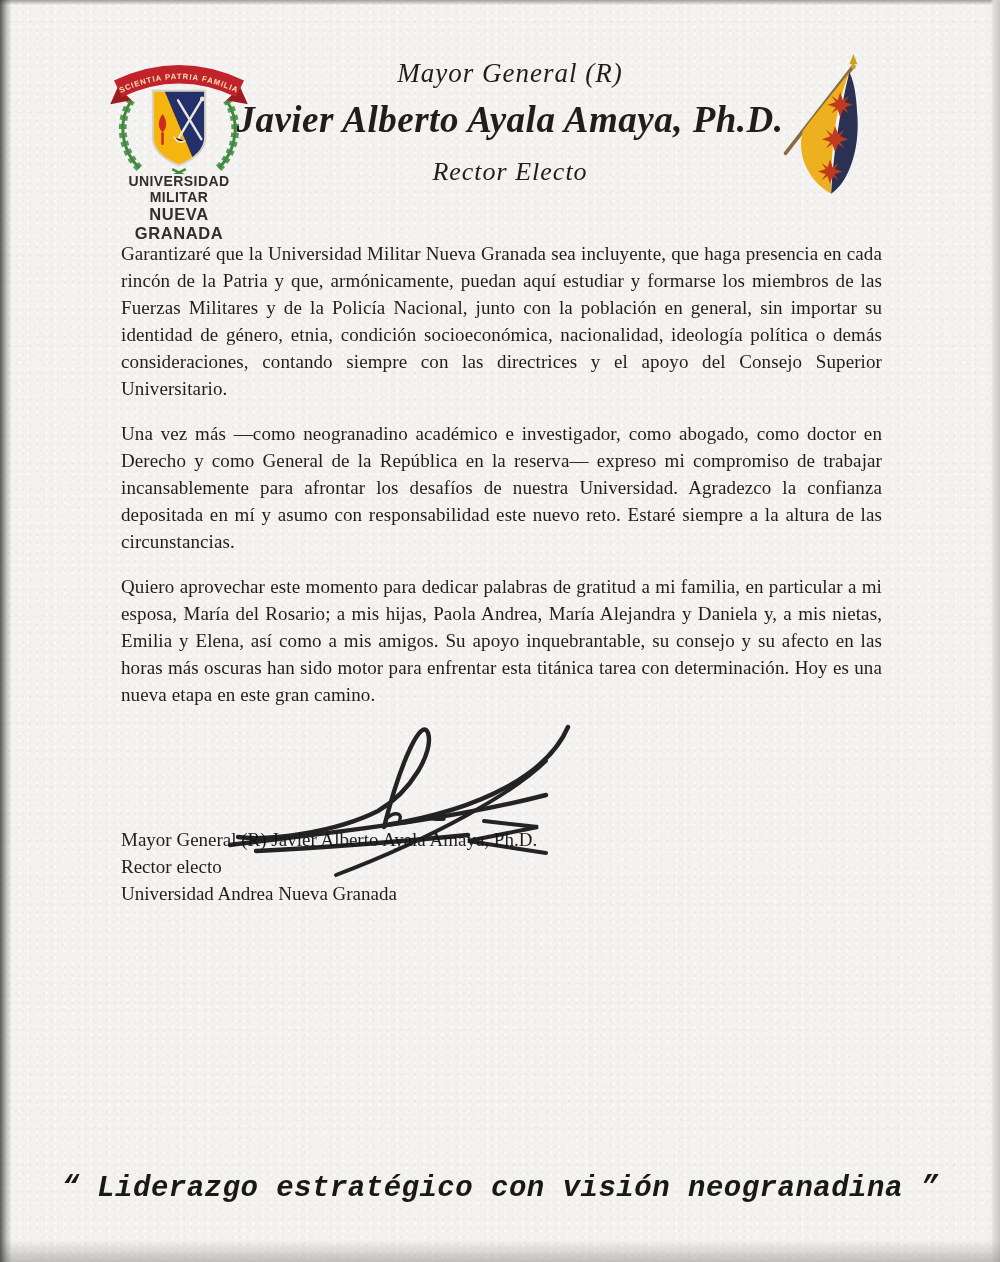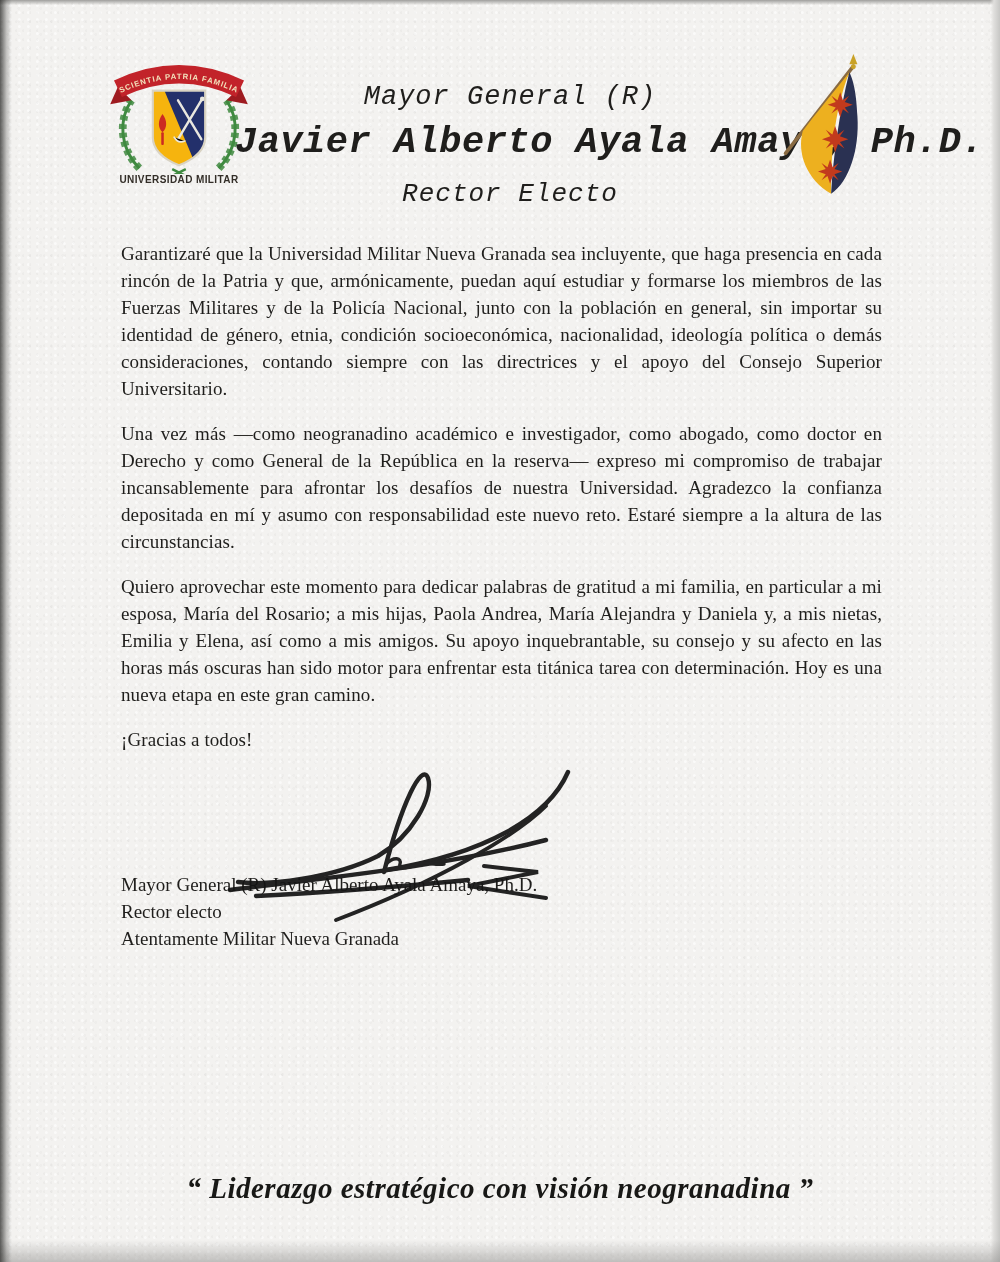--- a/index.html
+++ b/index.html
@@ -23,45 +23,45 @@
   .edge-top{position:absolute;left:0;top:0;right:0;height:5px;
     background:linear-gradient(to bottom, rgba(90,90,88,0.55), rgba(90,90,88,0) 100%);}
   .edge-right{position:absolute;right:0;top:0;bottom:0;width:10px;
     background:linear-gradient(to left, #c7c7c5, #dfdedc 60%, rgba(223,222,220,0) 100%);}
   .edge-bottom{position:absolute;left:0;right:0;bottom:0;height:22px;
     background:linear-gradient(to top, rgba(140,139,137,0.5), rgba(140,139,137,0) 100%);}
 
   
   .crest{position:absolute;left:103px;top:48px;width:152px;text-align:center;}
   .crest-org{font-family:"Liberation Sans", sans-serif;font-weight:bold;color:#332e28;line-height:1.12;margin-top:-4px;}
-  .crest-org .l1{font-size:10px;letter-spacing:.4px;}
+  .crest-org .l1{font-size:14px;letter-spacing:.4px;}
   .crest-org .l2{font-size:16.5px;letter-spacing:.6px;}
   .titles{position:absolute;left:235px;top:58px;width:550px;text-align:center;
-    font-family:Liberation Mono, monospace;font-style:italic;margin-top:24px;}
+    font-family:Liberation Serif, serif;font-style:italic;}
   .titles .rank{font-size:27px;letter-spacing:1px;}
   .titles .name{font-size:37px;font-weight:bold;letter-spacing:.5px;margin-top:9px;white-space:nowrap;}
   .titles .role{font-size:26px;letter-spacing:1px;margin-top:16px;}
   .flag{position:absolute;left:772px;top:52px;width:102px;height:152px;}
 
   
   .letter-body{position:absolute;left:121px;right:118px;top:240px;}
   .letter-body p{
     margin:0 0 18px 0;
     font-size:19px;line-height:27px;
     text-align:justify;
     letter-spacing:.1px;
   }
   .letter-body p.short{text-align:left;}
   .sig-wrap{position:relative;height:100px;}
   .signature{position:absolute;left:95px;top:-28px;width:380px;height:182px;z-index:2;pointer-events:none;}
   .signoff{font-size:19px;line-height:27px;position:relative;z-index:1;}
 
   
   .footer{position:absolute;left:0;right:0;top:1172px;text-align:center;
-    font-family:Liberation Serif, serif;font-style:italic;font-weight:bold;
+    font-family:Liberation Mono, monospace;font-style:italic;font-weight:bold;
     font-size:29px;letter-spacing:.5px;color:#181816;}
 </style>
 </head>
 <body>
 
 <div class="page">
 
   <div class="edge-top"></div>
   <div class="edge-right"></div>
   <div class="edge-bottom"></div>
@@ -101,20 +101,21 @@
         <polygon points="12,40 26,54 4,58" fill="#9e1b20"></polygon>
         <polygon points="138,40 124,54 146,58" fill="#9e1b20"></polygon>
         <path d="M12,42 Q75,12 138,42" fill="none" stroke-width="19" stroke="#c2232a"></path>
         <text font-family="Liberation Sans, sans-serif" font-size="8" font-weight="bold" fill="#f3e3bd" letter-spacing="1">
           <textPath href="#bannerTextPath" startOffset="50%" text-anchor="middle">SCIENTIA PATRIA FAMILIA</textPath>
         </text>
       </g>
     </svg>
     <div class="crest-org">
       <div class="l1">UNIVERSIDAD MILITAR</div>
+      <div class="l2">NUEVA GRANADA</div>
     </div>
   </div>
 
   <div class="titles">
     <div class="rank">Mayor General (R)</div>
     <div class="name">Javier Alberto Ayala Amaya, Ph.D.</div>
     <div class="role">Rector Electo</div>
   </div>
 
   <div class="flag">
@@ -138,38 +139,37 @@
           <use href="#star8" transform="translate(57,118) scale(0.92)"></use>
         </g>
       </g>
     </svg>
   </div>
 
   <div class="letter-body">
     <p>Garantizaré que la Universidad Militar Nueva Granada sea incluyente, que haga presencia en cada rincón de la Patria y que, armónicamente, puedan aquí estudiar y formarse los miembros de las Fuerzas Militares y de la Policía Nacional, junto con la población en general, sin importar su identidad de género, etnia, condición socioeconómica, nacionalidad, ideología política o demás consideraciones, contando siempre con las directrices y el apoyo del Consejo Superior Universitario.</p>
     <p>Una vez más —como neogranadino académico e investigador, como abogado, como doctor en Derecho y como General de la República en la reserva— expreso mi compromiso de trabajar incansablemente para afrontar los desafíos de nuestra Universidad. Agradezco la confianza depositada en mí y asumo con responsabilidad este nuevo reto. Estaré siempre a la altura de las circunstancias.</p>
     <p>Quiero aprovechar este momento para dedicar palabras de gratitud a mi familia, en particular a mi esposa, María del Rosario; a mis hijas, Paola Andrea, María Alejandra y Daniela y, a mis nietas, Emilia y Elena, así como a mis amigos. Su apoyo inquebrantable, su consejo y su afecto en las horas más oscuras han sido motor para enfrentar esta titánica tarea con determinación. Hoy es una nueva etapa en este gran camino.</p>
-    <p class="short">¡Gracias a todos!</p>
 
     <div class="sig-wrap">
       <svg class="signature" viewBox="0 0 380 180">
         <g fill="none" stroke-linecap="round" stroke-width="4.4" opacity="0.93" stroke="#141414">
           <path d="M168,128 C186,58 206,18 212,34 C218,52 196,92 162,112 C118,134 52,142 22,138"></path>
           <path d="M352,28 C332,74 268,110 170,126"></path>
           <path d="M14,146 C110,134 230,122 330,96"></path>
           <path d="M40,152 C120,148 190,142 252,136"></path>
           <path d="M170,120 c8,-8 16,-6 14,0 c-2,6 10,4 18,0 c8,-4 16,2 26,0" stroke-width="3.4"></path>
           <path d="M268,122 L322,128 L252,142 L330,154" stroke-width="4"></path>
           <path d="M330,62 C300,92 220,138 120,176" stroke-width="3.8"></path>
         </g>
       </svg>
       </div>
 
     <div class="signoff">
       <div>Mayor General (R) Javier Alberto Ayala Amaya, Ph.D.</div>
       <div>Rector electo</div>
-      <div>Atentamente Militar Nueva Granada</div>
+      <div>Universidad Andrea Nueva Granada</div>
     </div>
   </div>
 
   <div class="footer">“ Liderazgo estratégico con visión neogranadina ”</div>
 
 </div>
 
 </body></html>

